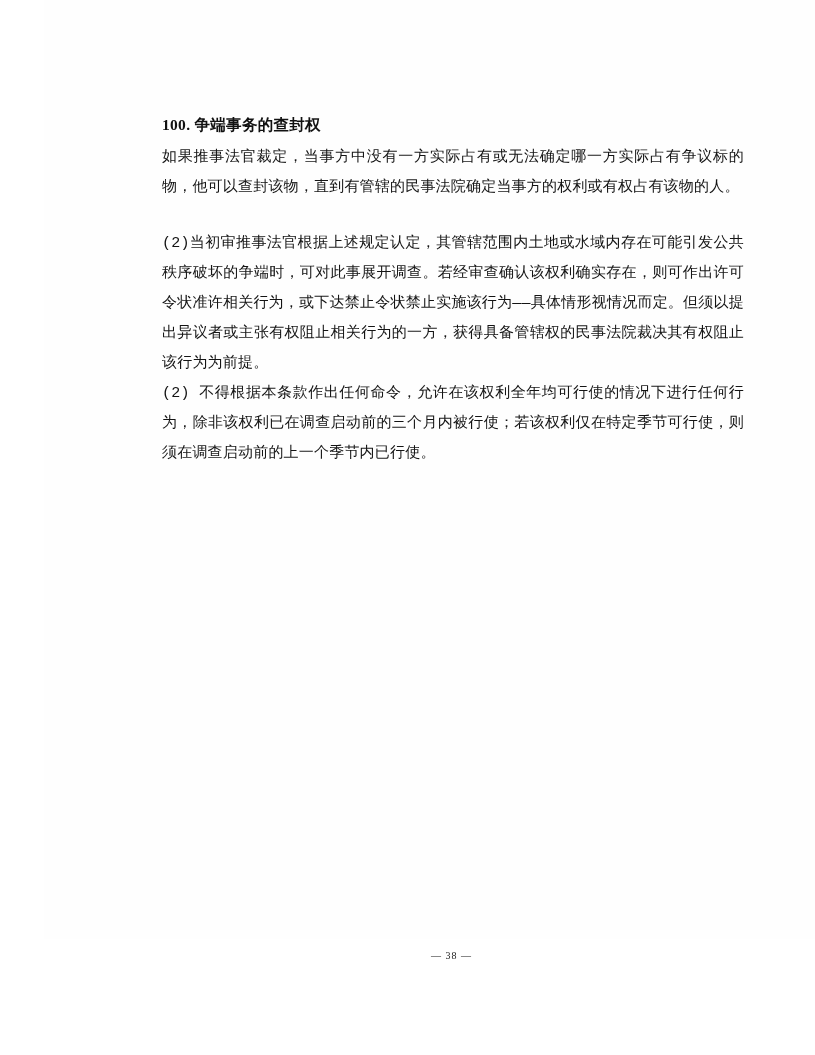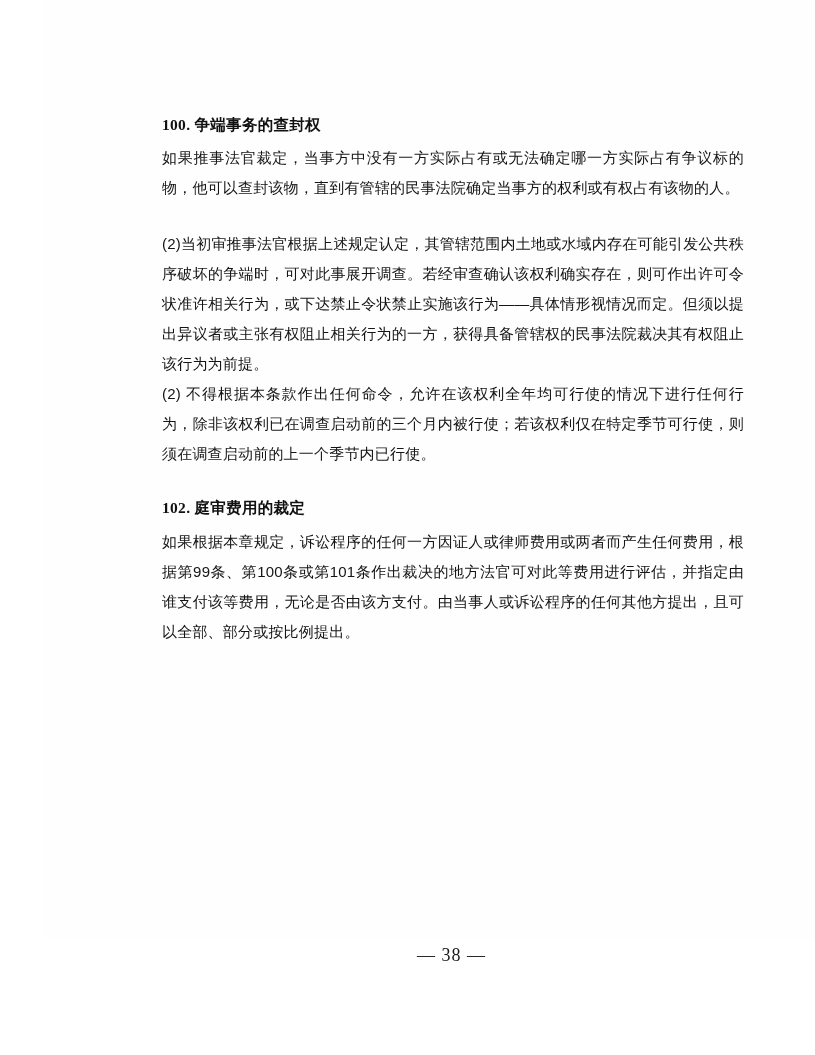--- a/index.html
+++ b/index.html
@@ -37,65 +37,61 @@
   .heading {
     font-family: "Liberation Serif", serif;
     font-weight: bold;
     font-size: 15.5px;
     line-height: 1.7;
     letter-spacing: 0.3px;
     margin: 0 0 5px 0;
     color: #111111;
   }
   .para {
-    font-family: Liberation Sans, sans-serif;
+    font-family: Liberation Mono, monospace;
     font-size: 15px;
     line-height: 2.0;
     text-align: justify;
     text-justify: inter-ideograph;
     margin: 0;
     color: #141414;
     letter-spacing: 0.2px;
   }
   .para + .para {
     margin-top: 0px;
   }
   .footer {
     position: absolute;
     left: 0;
     right: 0;
     top: 945px;
     text-align: center;
   }
   .page-number {
     font-family: "Liberation Serif", serif;
-    font-size: 18px;
+    font-size: 10px;
     color: #1a1a1a;
     letter-spacing: 1px;
   }
 </style>
 </head>
 <body>
 
 <div class="page">
   <div class="content">
 
     <div class="section">
       <h2 class="heading">100. 争端事务的查封权</h2>
       <p class="para">如果推事法官裁定，当事方中没有一方实际占有或无法确定哪一方实际占有争议标的物，他可以查封该物，直到有管辖的民事法院确定当事方的权利或有权占有该物的人。</p>
     </div>
 
     <div class="section">
       <p class="para">(2)当初审推事法官根据上述规定认定，其管辖范围内土地或水域内存在可能引发公共秩序破坏的争端时，可对此事展开调查。若经审查确认该权利确实存在，则可作出许可令状准许相关行为，或下达禁止令状禁止实施该行为——具体情形视情况而定。但须以提出异议者或主张有权阻止相关行为的一方，获得具备管辖权的民事法院裁决其有权阻止该行为为前提。</p>
       <p class="para">(2) 不得根据本条款作出任何命令，允许在该权利全年均可行使的情况下进行任何行为，除非该权利已在调查启动前的三个月内被行使；若该权利仅在特定季节可行使，则须在调查启动前的上一个季节内已行使。</p>
     </div>
 
-    <div class="section">
-      <h2 class="heading">102. 庭审费用的裁定</h2>
-      <p class="para">如果根据本章规定，诉讼程序的任何一方因证人或律师费用或两者而产生任何费用，根据第99条、第100条或第101条作出裁决的地方法官可对此等费用进行评估，并指定由谁支付该等费用，无论是否由该方支付。由当事人或诉讼程序的任何其他方提出，且可以全部、部分或按比例提出。</p>
-    </div>
 
   </div>
 
   <div class="footer">
     <span class="page-number">— 38 —</span>
   </div>
 </div>
 
 </body></html>

